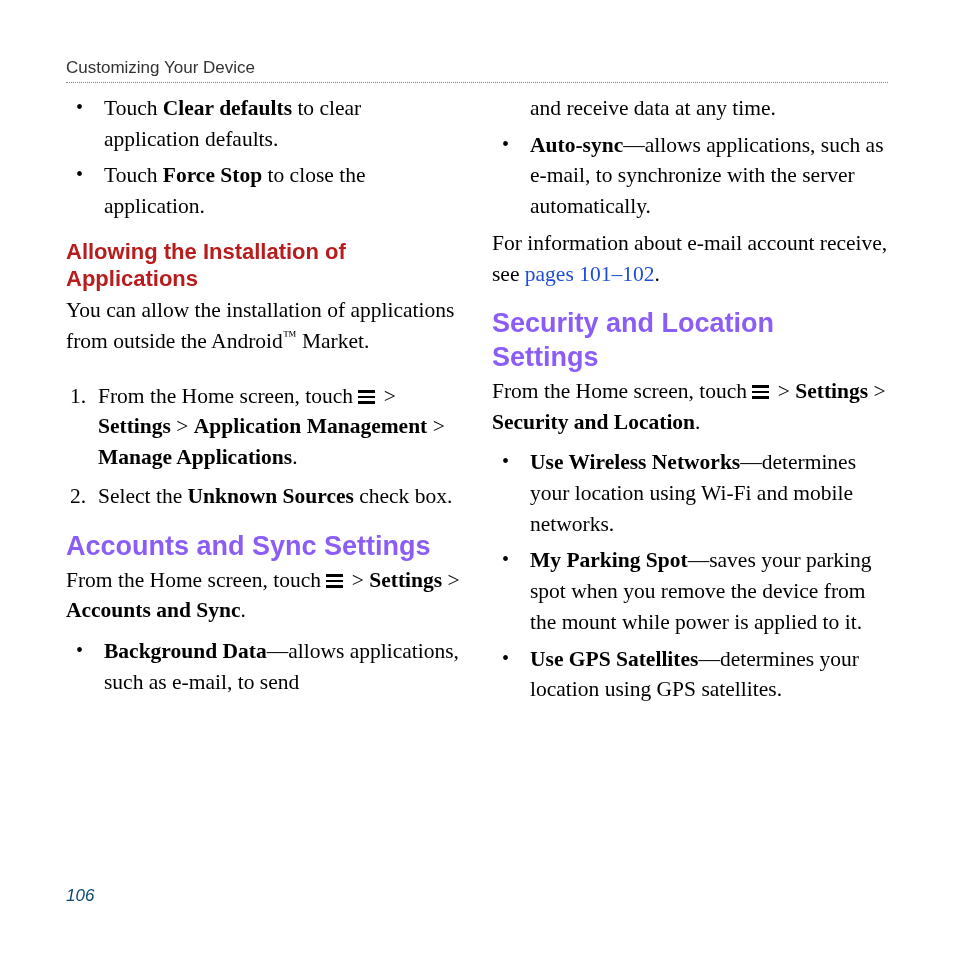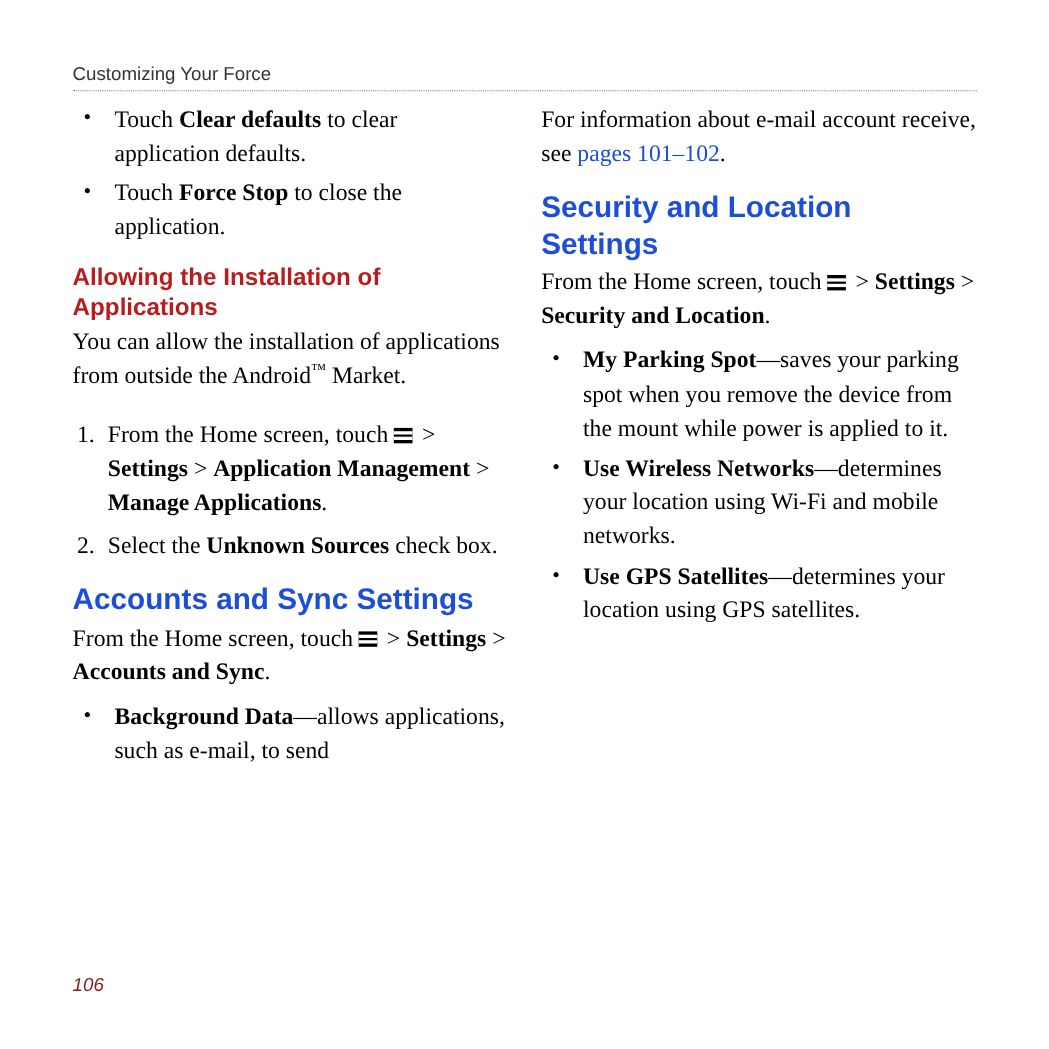--- a/index.html
+++ b/index.html
@@ -76,21 +76,21 @@
       font-weight: bold;
       color: #b91c1c;
       line-height: 1.25;
       margin-top: 16px;
       margin-bottom: 2px;
     }
     .main-head {
       font-family: Arial, Helvetica, sans-serif;
       font-size: 27px;
       font-weight: bold;
-      color: #1d4ed8;
+      color: #8b5cf6;
       line-height: 1.23;
       margin-top: 18px;
       margin-bottom: 2px;
     }
     .body-text {
       font-size: 21.5px;
       line-height: 1.43;
       margin-bottom: 10px;
     }
     .bold {
@@ -102,21 +102,21 @@
     .footer {
       position: absolute;
       bottom: 48px;
       left: 66px;
       right: 66px;
       display: flex;
       justify-content: space-between;
       font-family: Arial, Helvetica, sans-serif;
       font-style: italic;
       font-size: 17px;
-      color: #7f1d1d;
+      color: #0c4a6e;
     }
     .menu-icon {
       display: inline-block;
       width: 17px;
       height: 14px;
       background: #000;
       position: relative;
       vertical-align: -1px;
       margin-right: 3px;
     }
@@ -132,21 +132,21 @@
     .menu-icon::before { top: 3px; }
     .menu-icon::after { bottom: 3px; }
     .tm {
       font-size: 14px;
       vertical-align: super;
     }
   </style>
 </head>
 <body>
 
-<div class="header">Customizing Your Force</div>
+<div class="header">Customizing Your Device</div>
 <div class="dotted-line"></div>
 
 <div class="columns">
   <div class="col">
     <ul class="bullet-list">
       <li>
         <span>Touch </span><span class="bold">Clear defaults</span><span> to clear application defaults.</span>
       </li>
       <li>
         <span>Touch </span><span class="bold">Force Stop</span><span> to close the application.</span>
@@ -173,39 +173,43 @@
     </div>
 
     <ul class="bullet-list">
       <li>
         <span class="bold">Background Data</span><span>—allows applications, such as e-mail, to send</span>
       </li>
     </ul>
   </div>
 
   <div class="col">
-
-    <ul class="bullet-list">
+    <div class="body-text" style="padding-left:38px;margin-bottom:6px">and receive data at any time.</div>
+
+    <ul class="bullet-list">
+      <li>
+        <span class="bold">Auto-sync</span><span>—allows applications, such as e-mail, to synchronize with the server automatically.</span>
+      </li>
     </ul>
 
     <div class="body-text">
       <span>For information about e-mail account receive, see </span><span class="link">pages 101–102</span><span>.</span>
     </div>
 
     <div class="main-head">Security and Location Settings</div>
     <div class="body-text">
       <span>From the Home screen, touch </span><span class="menu-icon"></span><span> &gt; </span><span class="bold">Settings</span><span> &gt; </span><span class="bold">Security and Location</span><span>.</span>
     </div>
 
     <ul class="bullet-list">
       <li>
+        <span class="bold">Use Wireless Networks</span><span>—determines your location using Wi-Fi and mobile networks.</span>
+      </li>
+      <li>
         <span class="bold">My Parking Spot</span><span>—saves your parking spot when you remove the device from the mount while power is applied to it.</span>
-      </li>
-      <li>
-        <span class="bold">Use Wireless Networks</span><span>—determines your location using Wi-Fi and mobile networks.</span>
       </li>
       <li>
         <span class="bold">Use GPS Satellites</span><span>—determines your location using GPS satellites.</span>
       </li>
     </ul>
   </div>
 </div>
 
 <div class="footer">
   <span>106</span>

